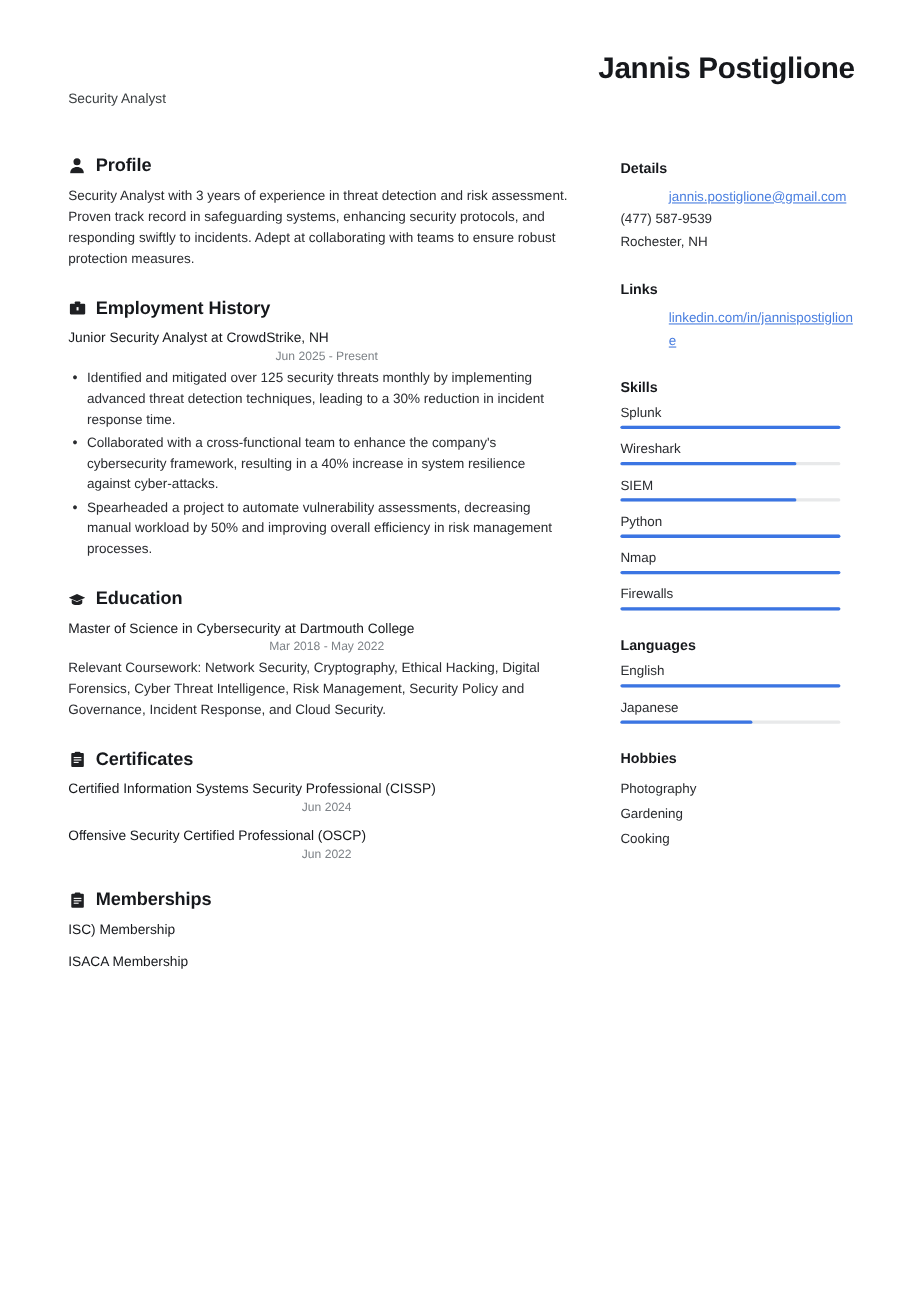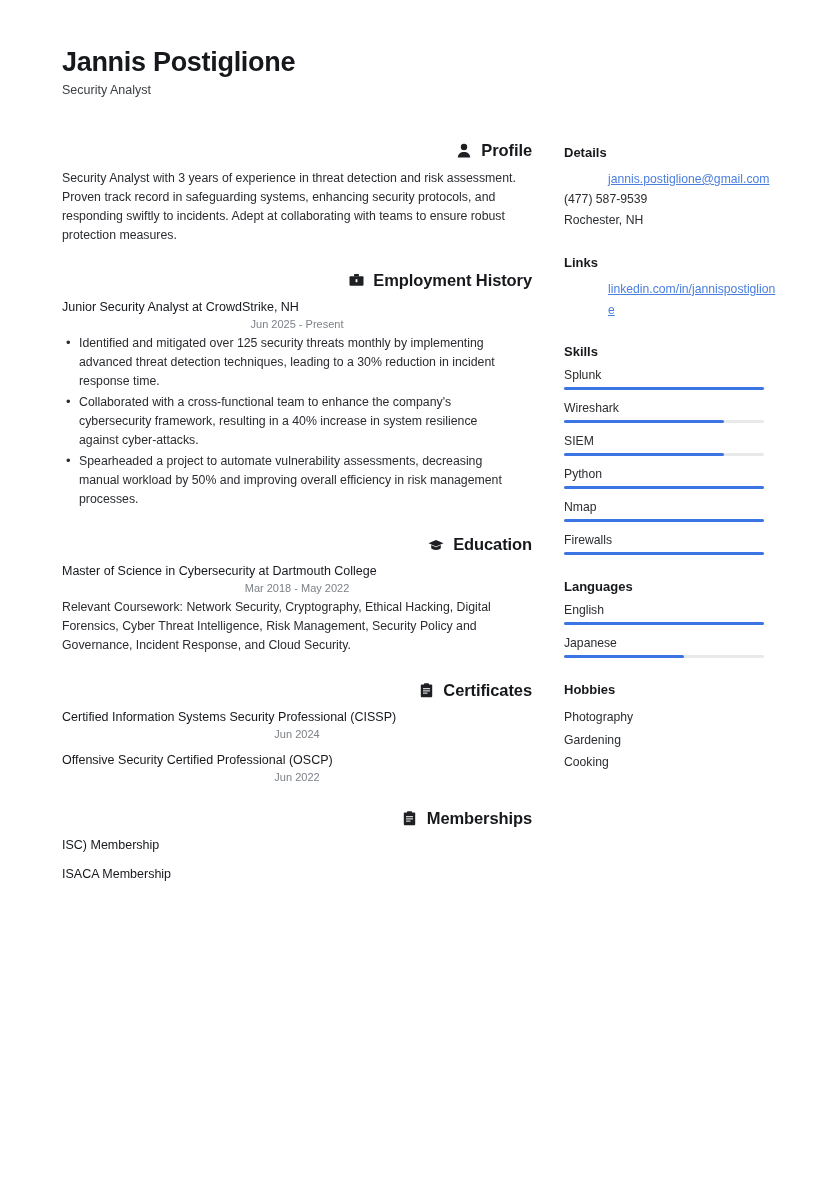--- a/index.html
+++ b/index.html
@@ -19,39 +19,39 @@
   }
   
   .header { margin-bottom: 44px; }
   .name {
     font-size: 27px;
     font-weight: bold;
     letter-spacing: -0.3px;
     color: #16181c;
     margin: 0 0 5px 0;
     line-height: 1.1;
+    text-align: right;
   }
   .job-title {
     font-size: 12.5px;
     color: #3c4043;
     font-weight: normal;
   }
   
   .columns { display: flex; align-items: flex-start; }
   .col-main { width: 470px; flex: 0 0 470px; }
   .col-side { width: 215px; flex: 0 0 215px; margin-left: 32px; padding-top: 4px; }
 
   
   .section { margin-bottom: 26px; }
   .section-head {
     display: flex;
     align-items: center;
     gap: 9px;
     margin-bottom: 9px;
-    justify-content: flex-end;
   }
   .section-icon {
     width: 16px; height: 16px;
     display: flex; align-items: center; justify-content: center;
     color: #1f2023;
     flex: 0 0 16px;
   }
   .section-icon svg { display: block; }
   .section-title {
     font-size: 16.5px;

